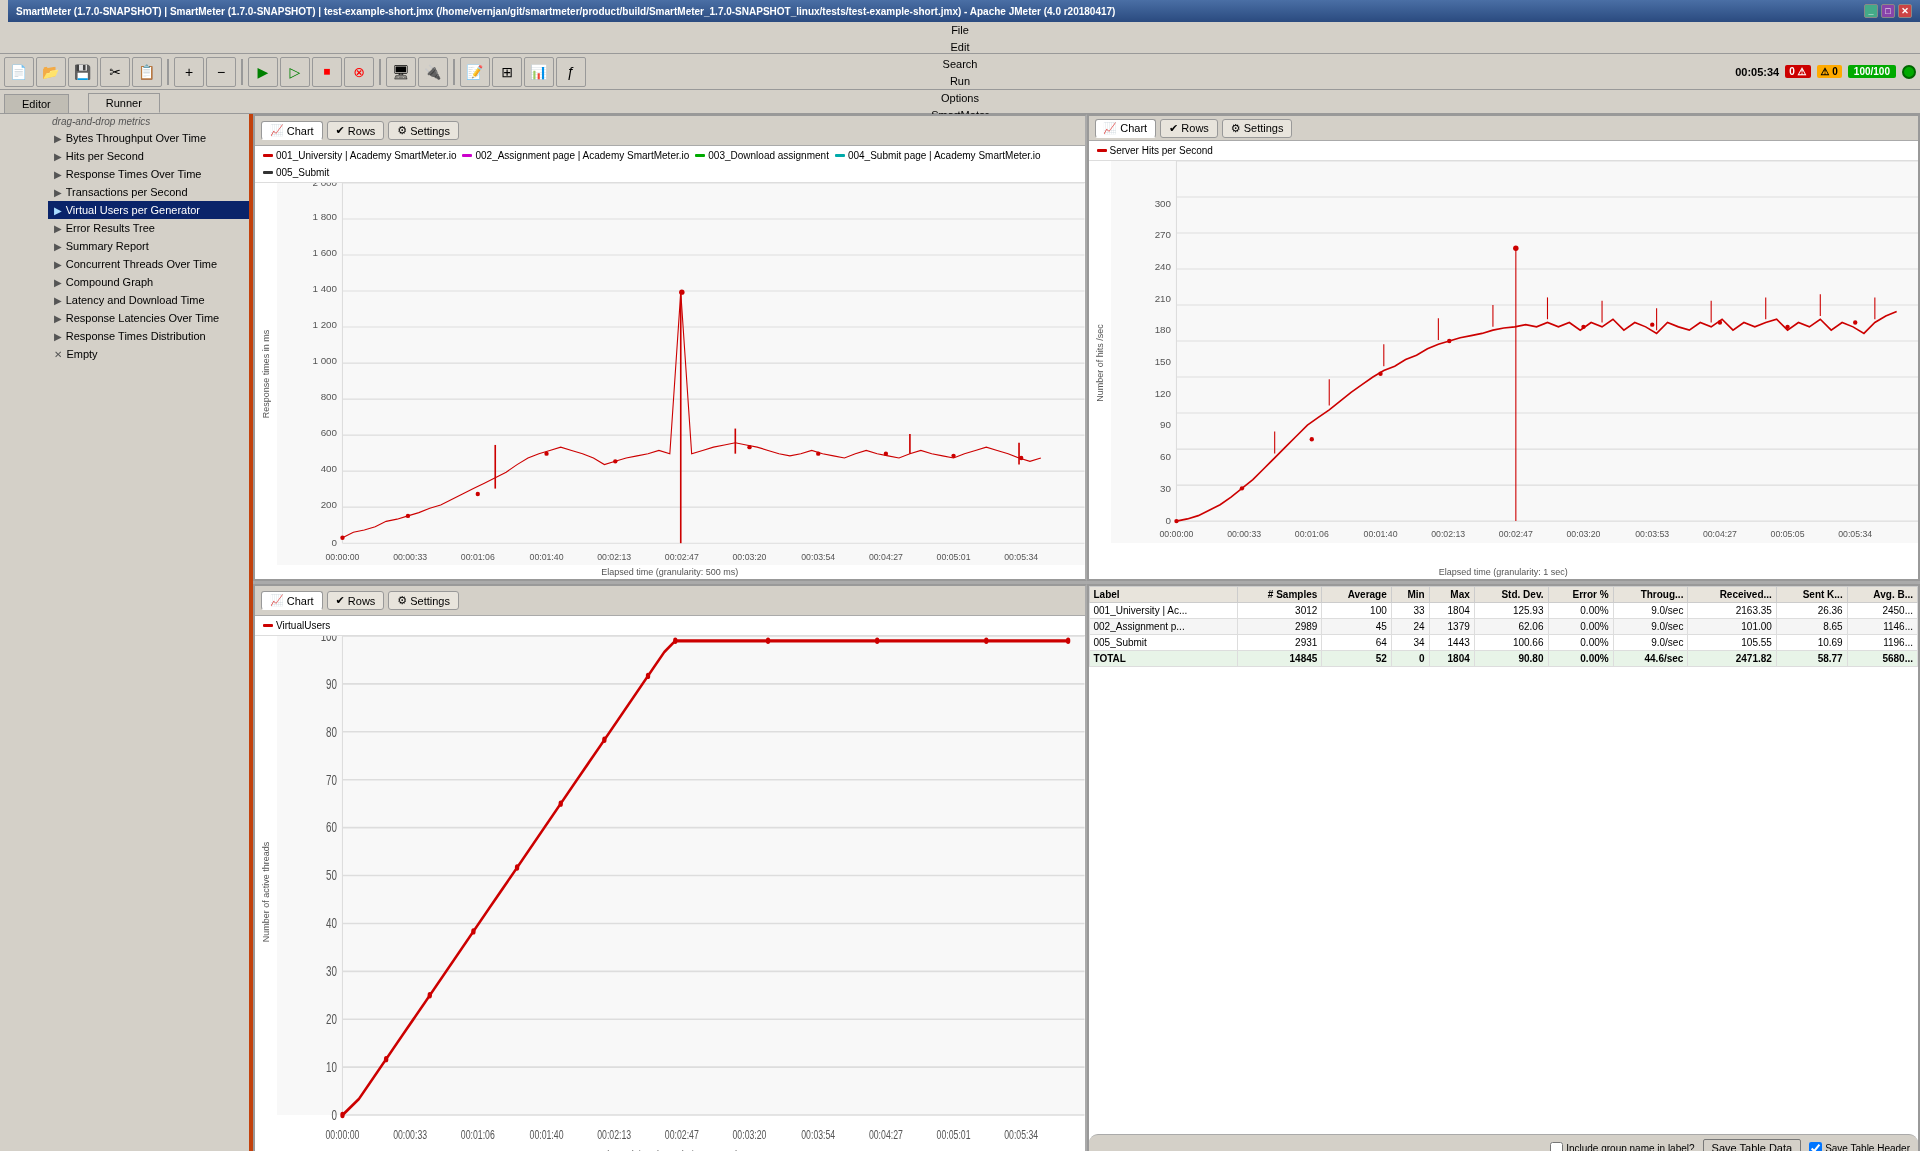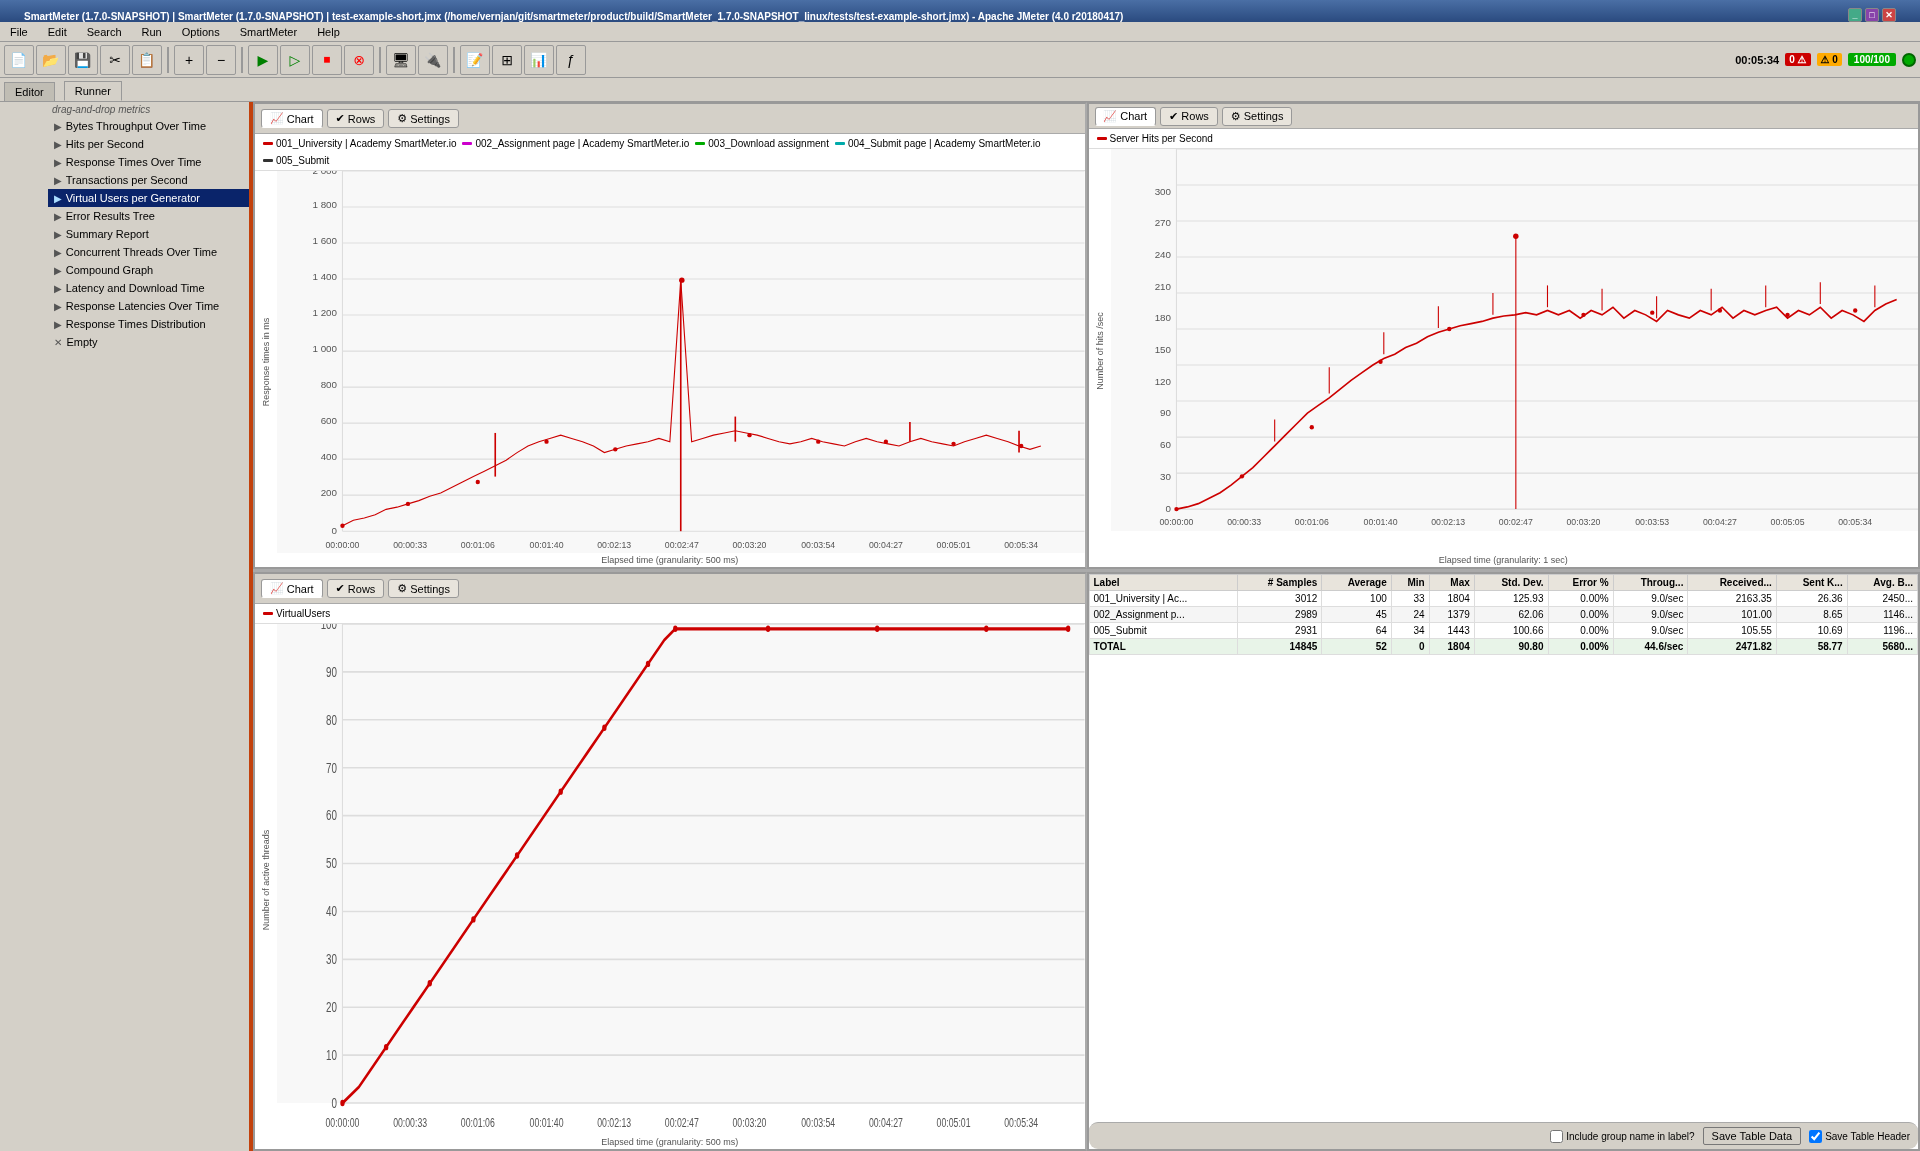--- a/index.html
+++ b/index.html
@@ -4,24 +4,25 @@
   <style>
     * { box-sizing: border-box; margin: 0; padding: 0; }
     body { font-family: 'Arial', sans-serif; font-size: 11px; background: #d4d0c8; overflow: hidden; width: 1920px; height: 1151px; }
     
     
     .title-bar {
       background: linear-gradient(to bottom, #4a6fa5, #2a4a7f);
       color: white;
       height: 22px;
       display: flex;
-      align-items: flex-end;
-      padding: 0 24px;
+      align-items: center;
+      padding: 0 8px;
       font-size: 11px;
       font-weight: bold;
+      margin-left: 8px;
     }
     .title-bar-buttons {
       margin-left: auto;
       display: flex;
       gap: 3px;
     }
     .title-btn {
       width: 14px; height: 14px;
       border-radius: 2px;
       border: 1px solid #888;
@@ -29,25 +30,26 @@
       font-size: 9px; cursor: pointer; color: white;
     }
     .title-btn.min { background: #4a8; }
     .title-btn.max { background: #84a; }
     .title-btn.close { background: #c44; }
 
     
     .menu-bar {
       background: #d4d0c8;
       border-bottom: 1px solid #999;
-      height: 20px;
+      height: 32px;
       display: flex;
       align-items: center;
       padding: 0 4px;
-      gap: 8px;
+      gap: 1px;
+      flex-direction: column;
     }
     .menu-item {
       padding: 2px 6px;
       font-size: 11px;
       cursor: pointer;
     }
 
     
     .toolbar {
       background: #d4d0c8;
@@ -80,27 +82,27 @@
     
     .tab-bar {
       background: #d4d0c8;
       border-bottom: 1px solid #999;
       height: 24px;
       display: flex;
       align-items: flex-end;
       padding: 0 4px;
     }
     .tab {
-      padding: 3px 10px;
+      padding: 3px 17px;
       border: 1px solid #999;
       border-bottom: none;
       background: #c0bdb4;
       cursor: pointer;
       font-size: 11px;
-      margin-right: 9px;
+      margin-right: 19px;
     }
     .tab.active { background: #d4d0c8; border-bottom: 1px solid #d4d0c8; }
 
     
     .main-layout {
       display: flex;
       width: 1920px;
       height: calc(1151px - 22px - 20px - 36px - 24px);
     }
 

